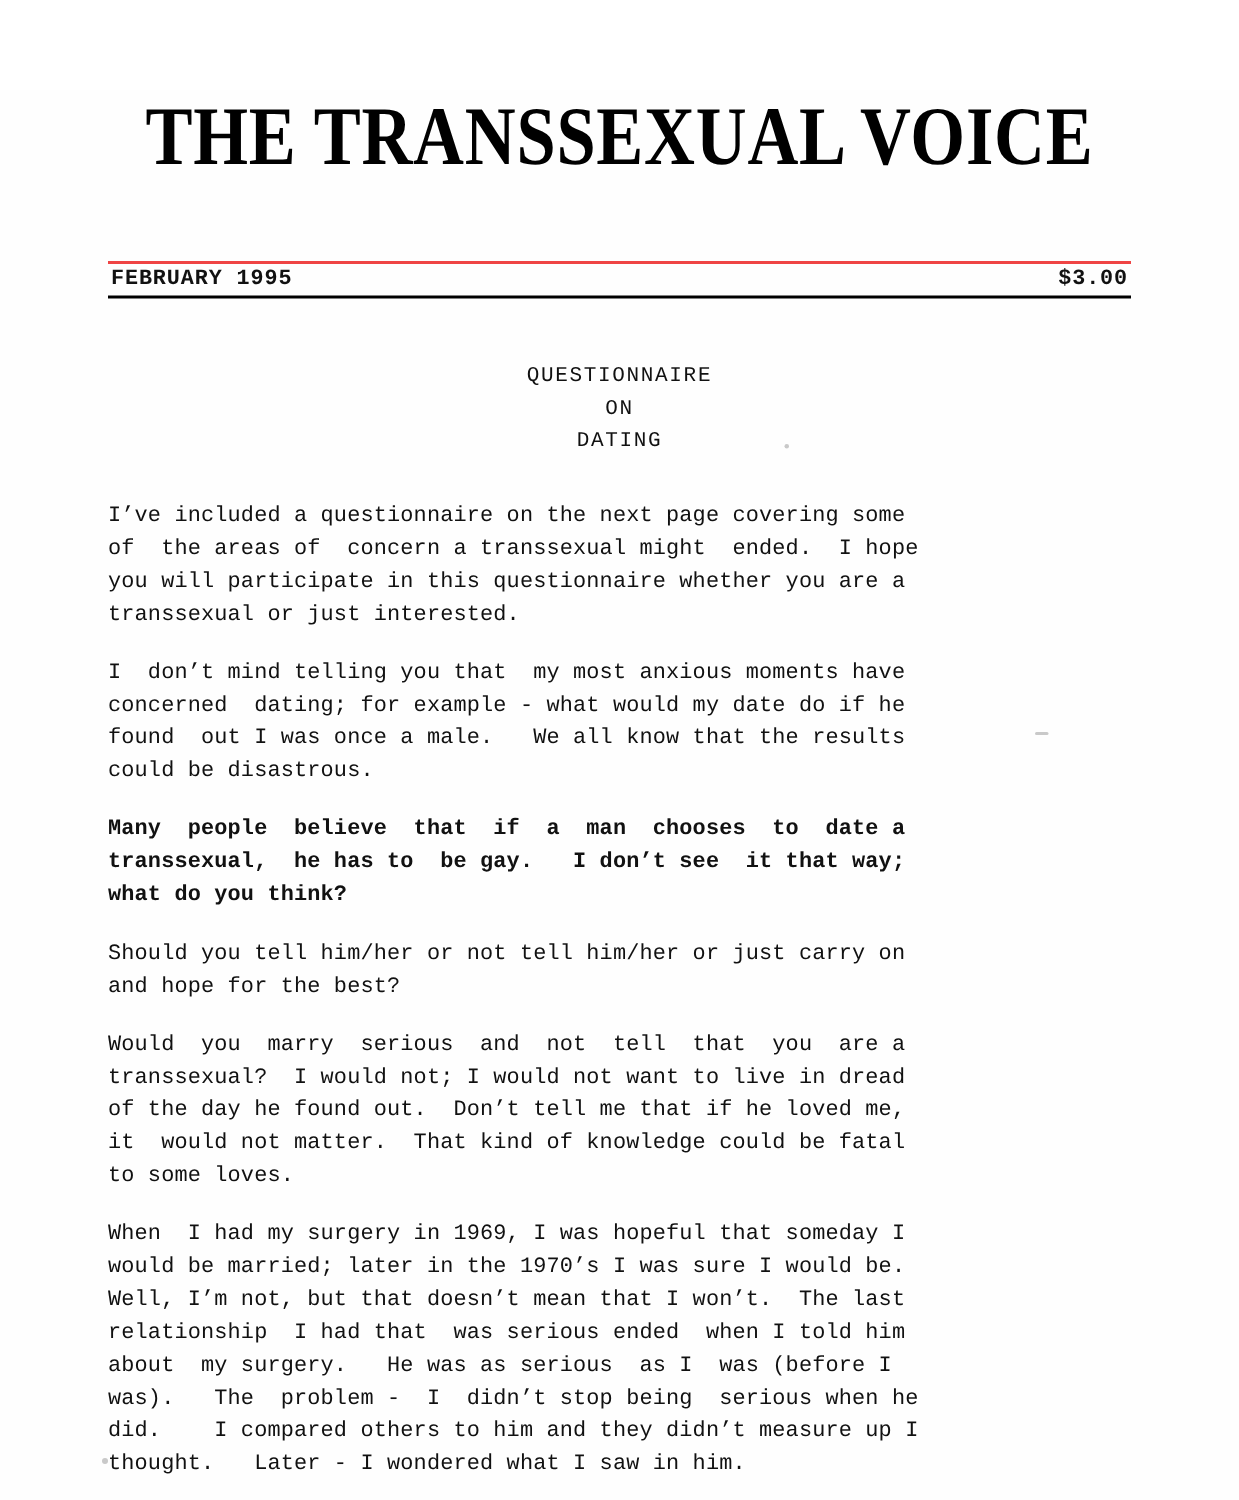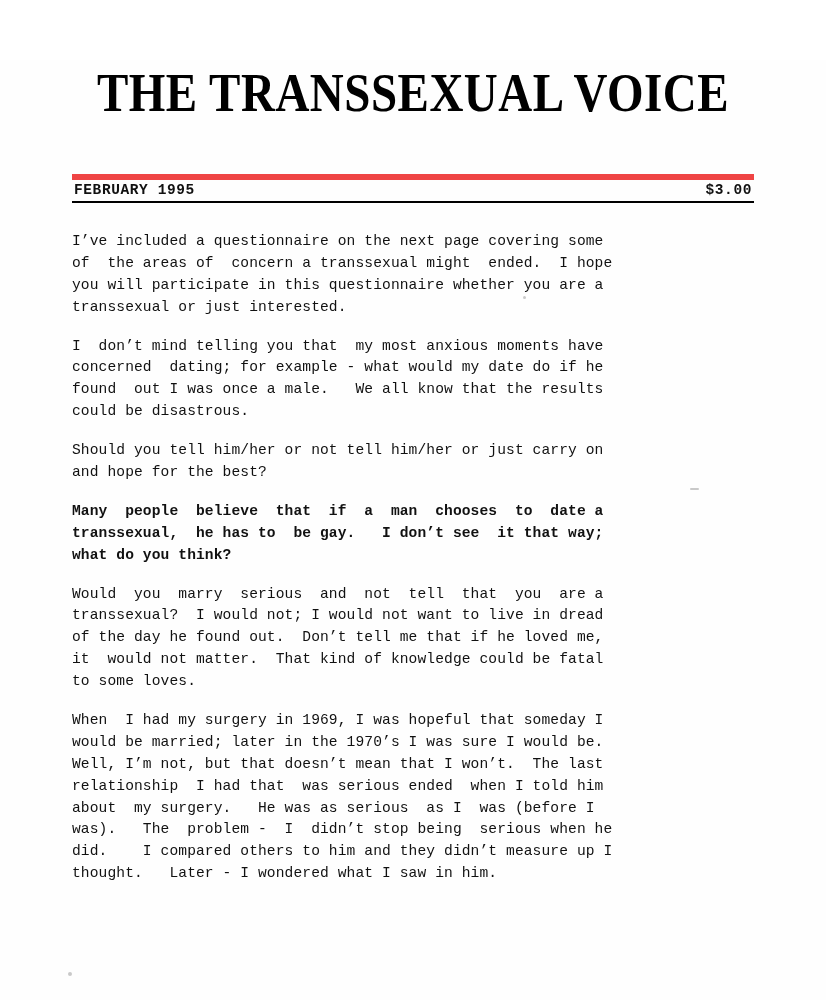--- a/index.html
+++ b/index.html
@@ -29,21 +29,21 @@
     letter-spacing: 0.5px;
     margin: 60px 0 0 0;
     padding: 0 40px;
     color: #000000;
     white-space: nowrap;
     transform: scaleY(1.18);
     transform-origin: center top;
   }
   .rule-row {
     margin: 60px 72px 0 72px;
-    border-top: 6px solid #ef4444;
+    border-top: 2px solid #ef4444;
     border-bottom: 2px solid #000;
     padding: 2px 2px 3px 2px;
     display: flex;
     justify-content: space-between;
     align-items: baseline;
     font-family: "Liberation Mono", monospace;
     font-weight: bold;
     font-size: 14.5px;
     letter-spacing: 0.6px;
   }
@@ -94,35 +94,40 @@
   <div class="speck s2"></div>
   <div class="speck s3"></div>
 
   <div class="masthead">THE TRANSSEXUAL VOICE</div>
 
   <div class="rule-row">
     <span class="issue-date">FEBRUARY 1995</span>
     <span class="issue-price">$3.00</span>
   </div>
 
+  <div class="title-block">
+    <div>QUESTIONNAIRE</div>
+    <div>ON</div>
+    <div>DATING</div>
+  </div>
 
   <div class="body-copy">
     <p class="para">I’ve included a questionnaire on the next page covering some
 of  the areas of  concern a transsexual might  ended.  I hope
 you will participate in this questionnaire whether you are a
 transsexual or just interested.</p>
     <p class="para">I  don’t mind telling you that  my most anxious moments have
 concerned  dating; for example - what would my date do if he
 found  out I was once a male.   We all know that the results
 could be disastrous.</p>
-    <p class="para">Should you tell him/her or not tell him/her or just carry on
-and hope for the best?</p>
     <p class="para bold">Many  people  believe  that  if  a  man  chooses  to  date a
 transsexual,  he has to  be gay.   I don’t see  it that way;
 what do you think?</p>
+    <p class="para">Should you tell him/her or not tell him/her or just carry on
+and hope for the best?</p>
     <p class="para">Would  you  marry  serious  and  not  tell  that  you  are a
 transsexual?  I would not; I would not want to live in dread
 of the day he found out.  Don’t tell me that if he loved me,
 it  would not matter.  That kind of knowledge could be fatal
 to some loves.</p>
     <p class="para">When  I had my surgery in 1969, I was hopeful that someday I
 would be married; later in the 1970’s I was sure I would be.
 Well, I’m not, but that doesn’t mean that I won’t.  The last
 relationship  I had that  was serious ended  when I told him
 about  my surgery.   He was as serious  as I  was (before I

